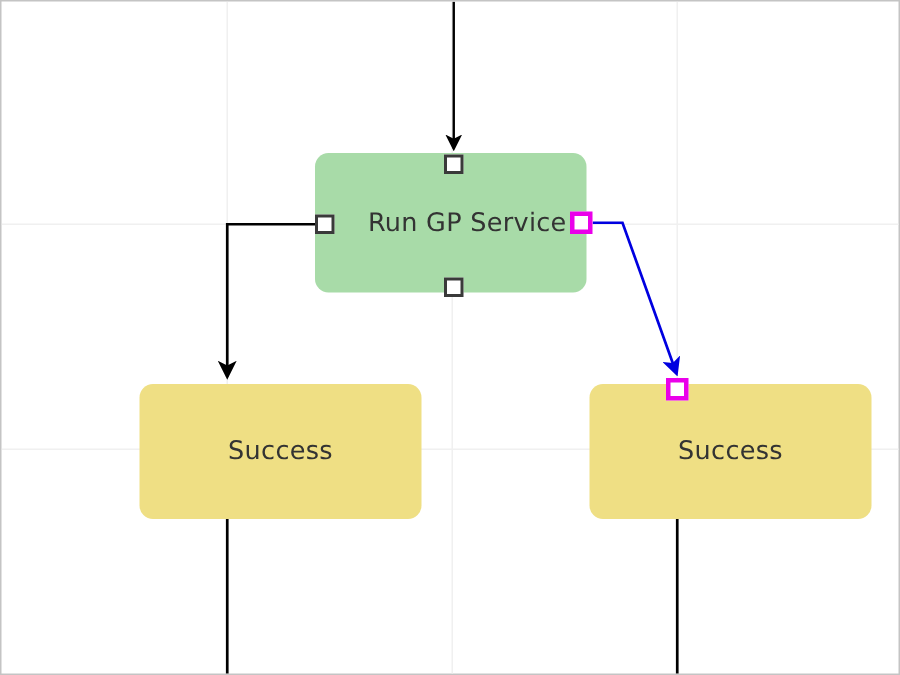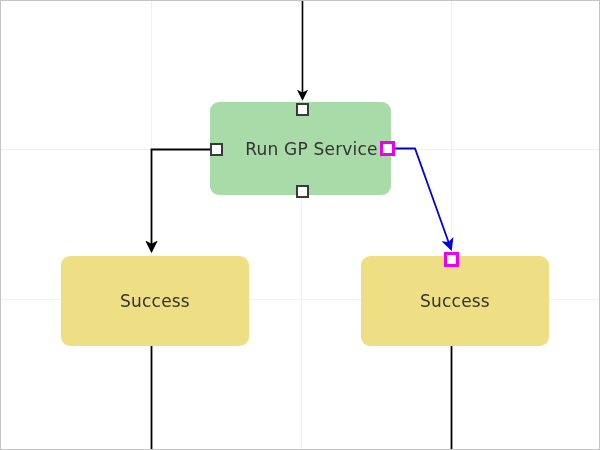--- a/index.html
+++ b/index.html
@@ -48,20 +48,21 @@
     letter-spacing: 0.2px;
     white-space: nowrap;
     user-select: none;
   }
   .node-process {
     background: #a8dba8;
     padding-left: 22px;
   }
   .node-terminal {
     background: #efdf84;
+    margin-left: 32px;
   }
 
   .port {
     position: absolute;
     box-sizing: border-box;
     width: 13px;
     height: 13px;
     background: #ffffff;
     border: 2px solid #3a3a3a;
   }

